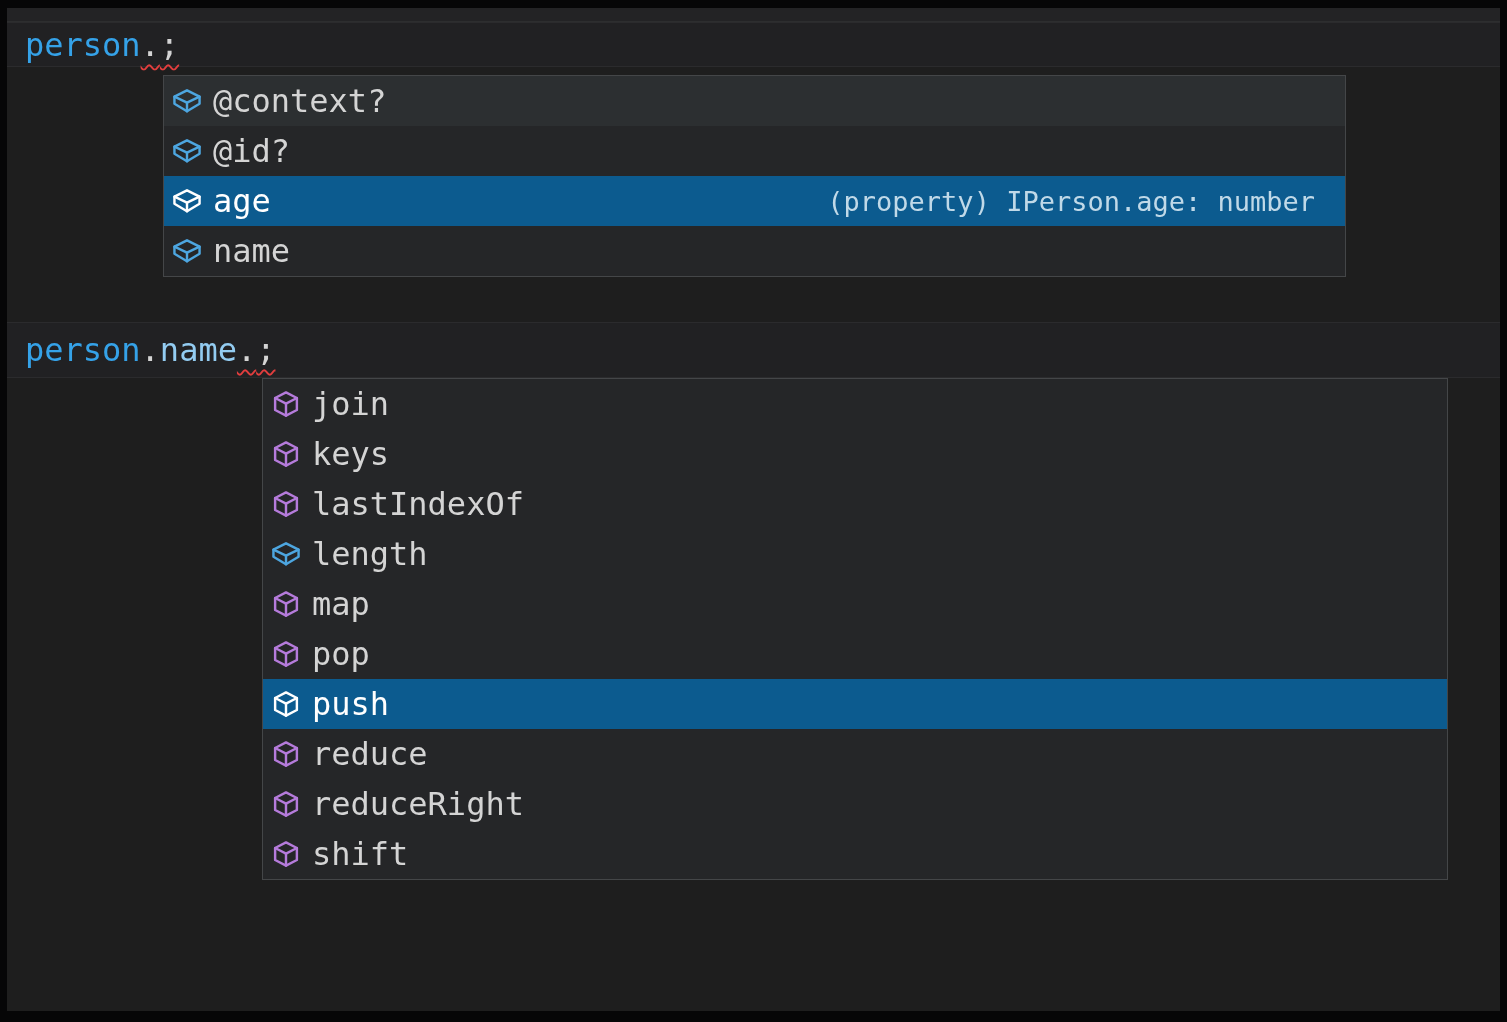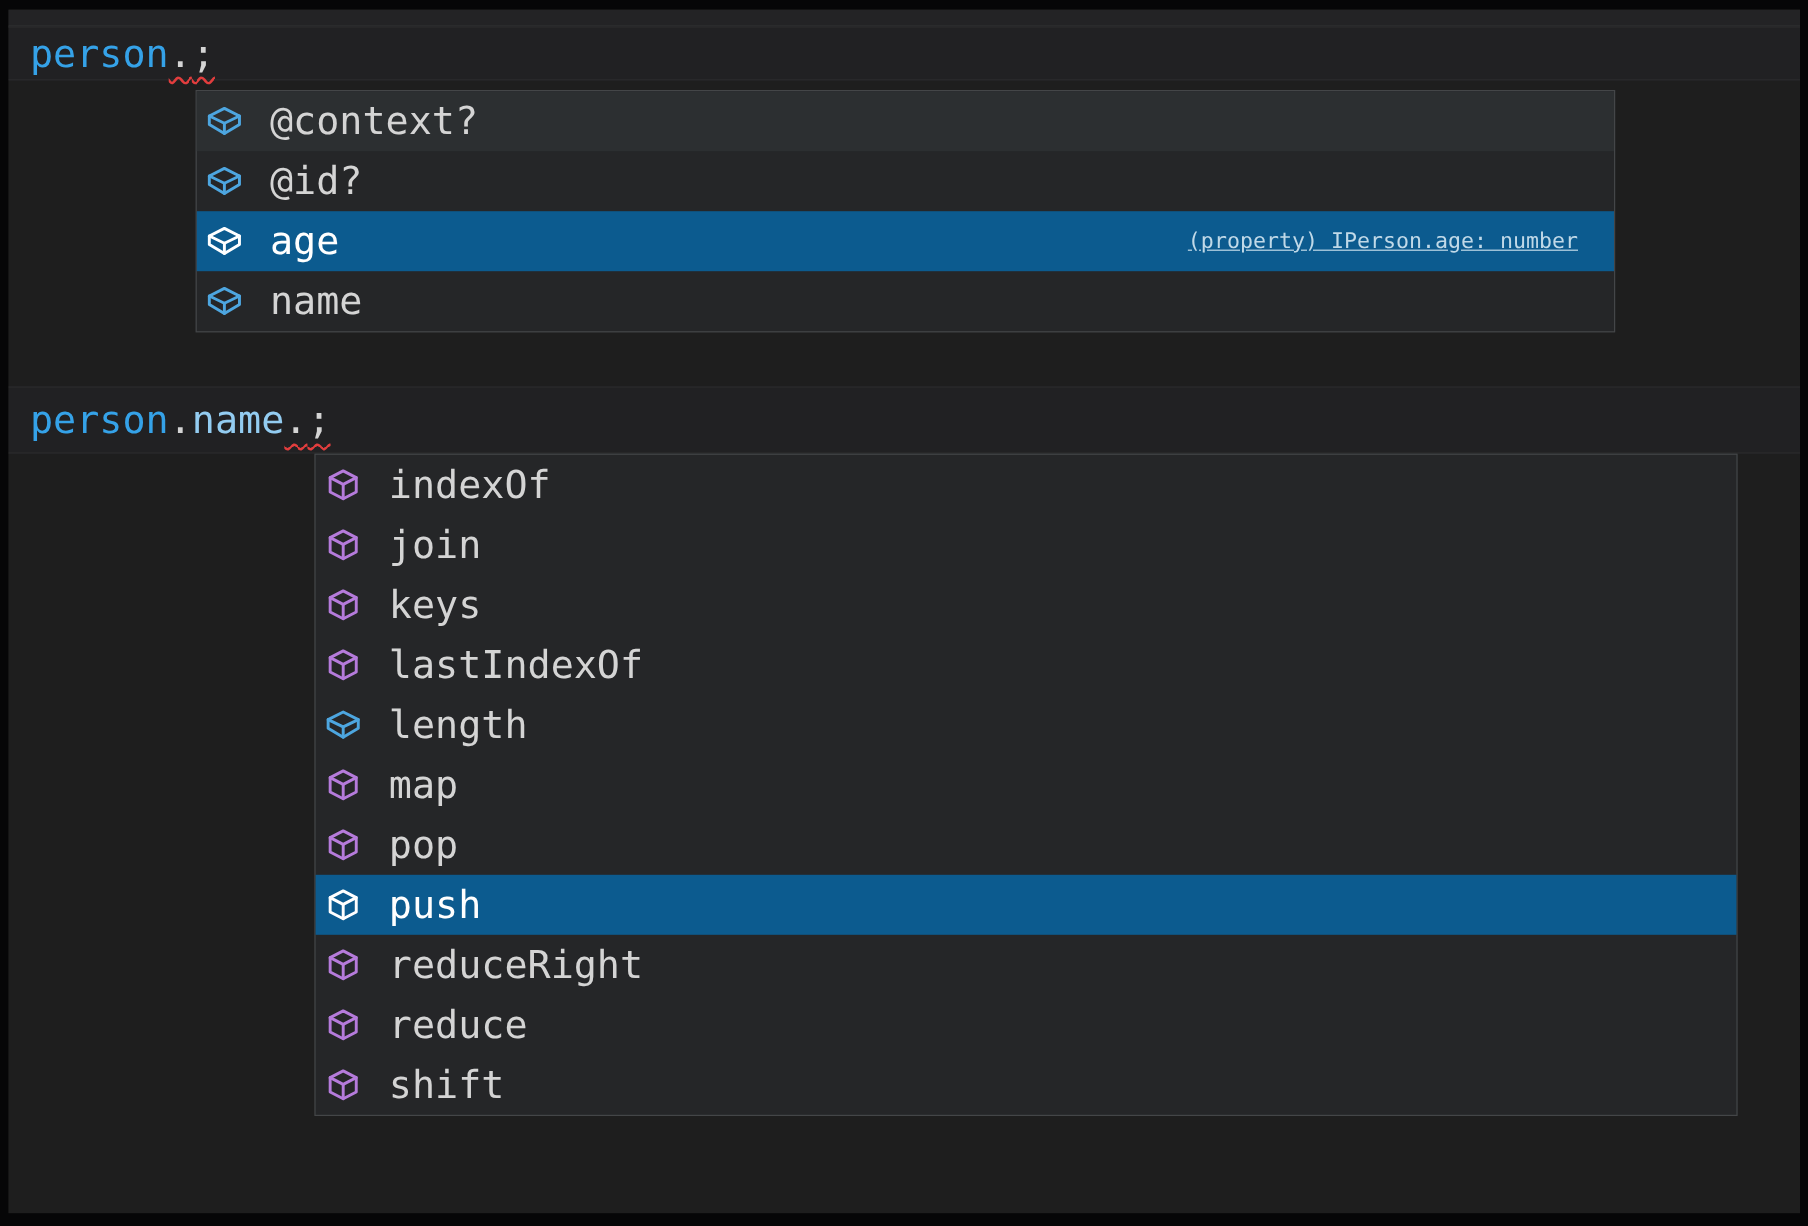--- a/index.html
+++ b/index.html
@@ -39,33 +39,33 @@
   }
   .suggest {
     position:absolute; box-sizing:border-box;
     background:var(--list_bg);
     border:1px solid var(--list_border);
   }
   #suggest-0 { left:156px; top:67px;  width:1183px; }
   #suggest-1 { left:255px; top:370px; width:1186px; }
   .row {
     height:50px; display:flex; align-items:center;
-    padding:0 30px 0 8px; gap:23px;
+    padding:0 30px 0 8px; gap:11px;
     font-size:32px; color:var(--label); white-space:pre;
   }
   .row.hover    { background:var(--row_hover_bg); }
   .row.selected { background:var(--row_selected_bg); color:var(--label_selected); }
   .icon { width:30px; height:30px; flex:0 0 30px; display:flex; align-items:center; }
   .icon svg { width:30px; height:30px; display:block; }
   .field-icon  { color:var(--icon_field); }
   .method-icon { color:var(--icon_method); }
   .row.selected .field-icon, .row.selected .method-icon { color:var(--icon_selected); }
   .detail {
-    margin-left:auto; font-size:18px;
-    color:var(--detail_text); white-space:pre;text-decoration:underline;
+    margin-left:auto; font-size:27px;
+    color:var(--detail_text); white-space:pre;
   }
 </style>
 </head>
 <body>
 
 <div class="editor">
   <div class="topstrip"></div>
 
   <div class="code-line" id="line-0"><span class="tok tok-variable">person</span><span class="tok tok-punctuation err">.</span><span class="tok tok-punctuation err">;</span></div>
 
@@ -125,32 +125,20 @@
   <div class="suggest" id="suggest-1">
       <div class="row">
     
     <span class="icon method-icon">
       <svg viewBox="0 0 16 16" fill="none" stroke="currentColor" stroke-width="1.3" stroke-linejoin="round" stroke-linecap="round">
         <path d="M2.2 4.8 L8 1.8 L13.8 4.8 L13.8 11.2 L8 14.2 L2.2 11.2 Z"></path>
         <path d="M2.2 4.8 L8 7.8 L13.8 4.8"></path>
         <path d="M8 7.8 L8 14.2"></path>
       </svg>
     </span>
-    <span class="label">indexOf</span>
-    
-  </div>
-      <div class="row">
-    
-    <span class="icon method-icon">
-      <svg viewBox="0 0 16 16" fill="none" stroke="currentColor" stroke-width="1.3" stroke-linejoin="round" stroke-linecap="round">
-        <path d="M2.2 4.8 L8 1.8 L13.8 4.8 L13.8 11.2 L8 14.2 L2.2 11.2 Z"></path>
-        <path d="M2.2 4.8 L8 7.8 L13.8 4.8"></path>
-        <path d="M8 7.8 L8 14.2"></path>
-      </svg>
-    </span>
     <span class="label">join</span>
     
   </div>
       <div class="row">
     
     <span class="icon method-icon">
       <svg viewBox="0 0 16 16" fill="none" stroke="currentColor" stroke-width="1.3" stroke-linejoin="round" stroke-linecap="round">
         <path d="M2.2 4.8 L8 1.8 L13.8 4.8 L13.8 11.2 L8 14.2 L2.2 11.2 Z"></path>
         <path d="M2.2 4.8 L8 7.8 L13.8 4.8"></path>
         <path d="M8 7.8 L8 14.2"></path>
@@ -220,33 +208,33 @@
   </div>
       <div class="row">
     
     <span class="icon method-icon">
       <svg viewBox="0 0 16 16" fill="none" stroke="currentColor" stroke-width="1.3" stroke-linejoin="round" stroke-linecap="round">
         <path d="M2.2 4.8 L8 1.8 L13.8 4.8 L13.8 11.2 L8 14.2 L2.2 11.2 Z"></path>
         <path d="M2.2 4.8 L8 7.8 L13.8 4.8"></path>
         <path d="M8 7.8 L8 14.2"></path>
       </svg>
     </span>
+    <span class="label">reduce</span>
+    
+  </div>
+      <div class="row">
+    
+    <span class="icon method-icon">
+      <svg viewBox="0 0 16 16" fill="none" stroke="currentColor" stroke-width="1.3" stroke-linejoin="round" stroke-linecap="round">
+        <path d="M2.2 4.8 L8 1.8 L13.8 4.8 L13.8 11.2 L8 14.2 L2.2 11.2 Z"></path>
+        <path d="M2.2 4.8 L8 7.8 L13.8 4.8"></path>
+        <path d="M8 7.8 L8 14.2"></path>
+      </svg>
+    </span>
     <span class="label">reduceRight</span>
-    
-  </div>
-      <div class="row">
-    
-    <span class="icon method-icon">
-      <svg viewBox="0 0 16 16" fill="none" stroke="currentColor" stroke-width="1.3" stroke-linejoin="round" stroke-linecap="round">
-        <path d="M2.2 4.8 L8 1.8 L13.8 4.8 L13.8 11.2 L8 14.2 L2.2 11.2 Z"></path>
-        <path d="M2.2 4.8 L8 7.8 L13.8 4.8"></path>
-        <path d="M8 7.8 L8 14.2"></path>
-      </svg>
-    </span>
-    <span class="label">reduce</span>
     
   </div>
       <div class="row">
     
     <span class="icon method-icon">
       <svg viewBox="0 0 16 16" fill="none" stroke="currentColor" stroke-width="1.3" stroke-linejoin="round" stroke-linecap="round">
         <path d="M2.2 4.8 L8 1.8 L13.8 4.8 L13.8 11.2 L8 14.2 L2.2 11.2 Z"></path>
         <path d="M2.2 4.8 L8 7.8 L13.8 4.8"></path>
         <path d="M8 7.8 L8 14.2"></path>
       </svg>

